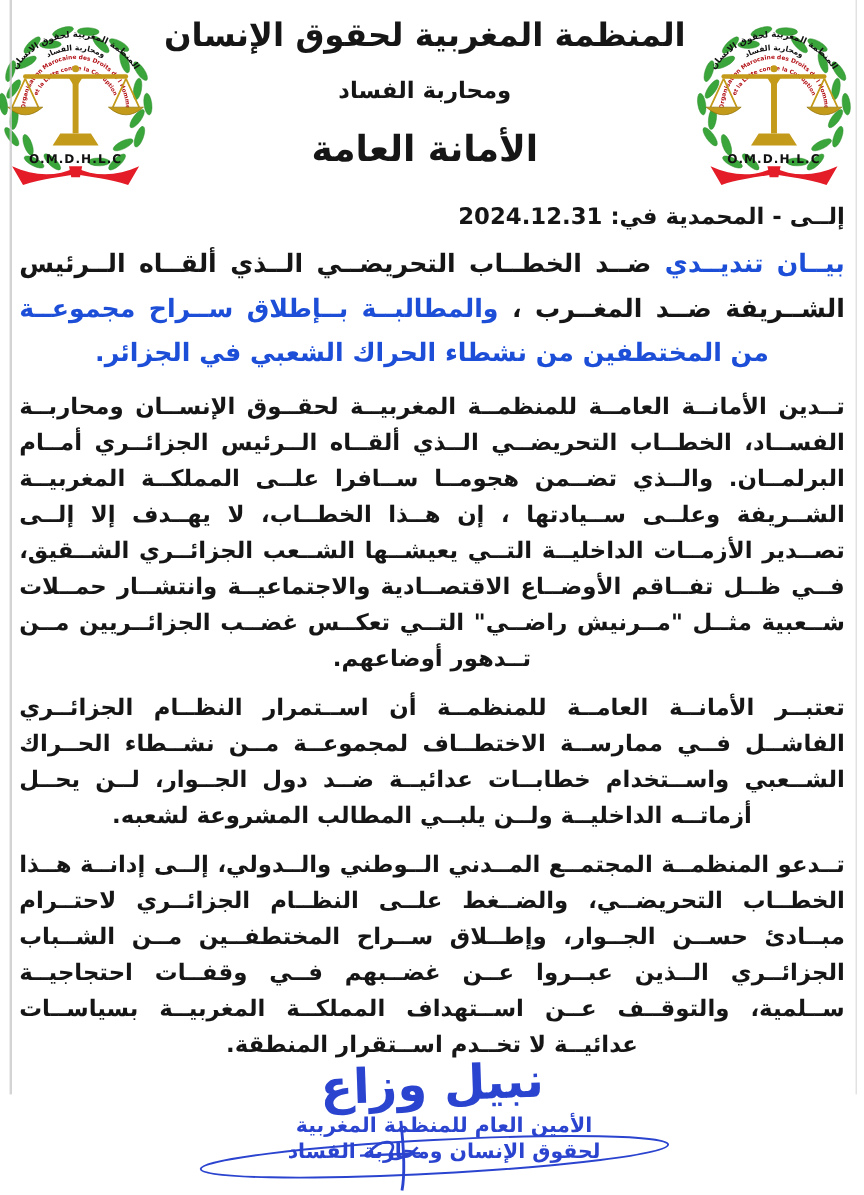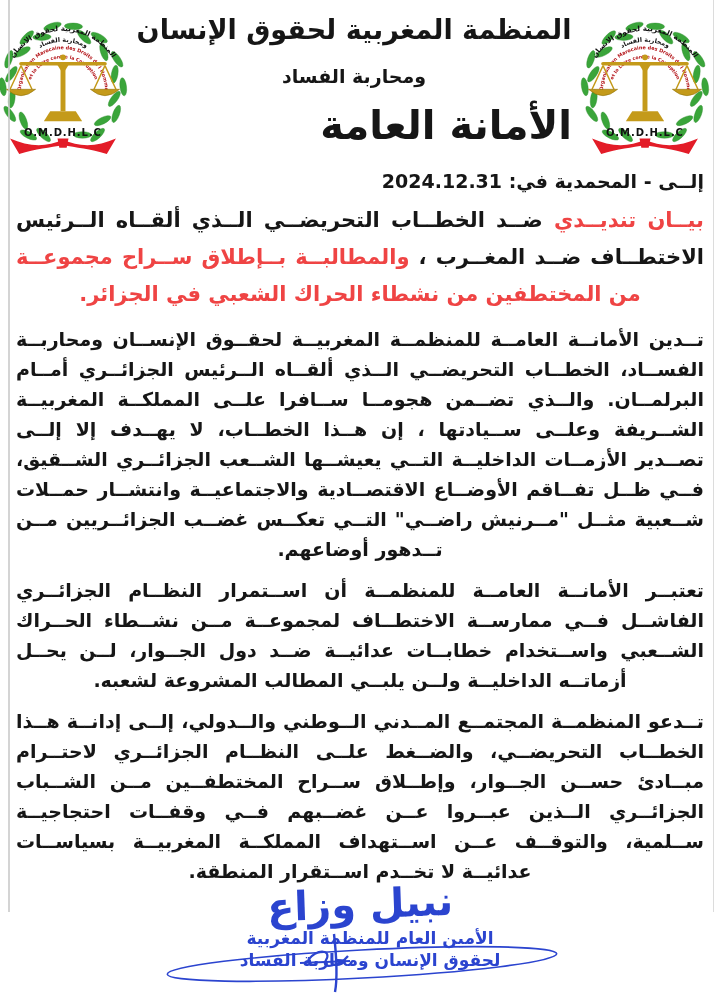--- a/index.html
+++ b/index.html
@@ -13,34 +13,34 @@
   .scan-edge-left  { position:absolute; left:8px;  top:0; width:2px; height:100%; background:#c9c9c9; opacity:.8; }
   .scan-edge-right { position:absolute; right:6px; top:0; width:1px; height:100%; background:#d8d8d8; opacity:.9; }
 
   
   .org-header { display:flex; align-items:flex-start; padding:4px 2px 0 0; height:162px; }
   .logo { width:146px; height:156px; flex:0 0 auto; }
   .logo.right-cut { margin-left:-10px; }
   .org-titles { flex:1 1 auto; text-align:center; padding-top:6px; font-weight:bold; }
   .org-line1 { font-size:27px; line-height:40px; }
   .org-line2 { font-size:19px; line-height:36px; margin-top:8px; }
-  .org-line3 { font-size:40px; line-height:42px; margin-top:10px;text-align:right; }
+  .org-line3 { font-size:30px; line-height:42px; margin-top:10px; }
 
   
   .meta-row {
     display:flex; justify-content:space-between; align-items:baseline;
     padding:0 16px; margin-top:8px; font-size:19px; font-weight:bold;
   }
   .meta-place-date { white-space:nowrap; }
 
   
   .doc-title { padding:0 16px; margin-top:10px; font-weight:bold; font-size:21px; }
   .title-line { line-height:37px; text-align:justify; text-align-last:justify; }
   .title-line.centered { text-align:center; text-align-last:center; }
-  .red { color:#ef4444; }
+  .red { color:#1d4ed8; }
 
   
   .doc-body { padding:0 16px; }
   .doc-body p {
     margin-top:11px; font-size:19px; font-weight:bold; line-height:30px;
     text-align:justify; text-align-last:center;
   }
 
   
   .signature { position:absolute; top:882px; left:0; width:100%; text-align:center; color:#2b44cf; }
@@ -146,21 +146,21 @@
       <span>إلــى - المحمدية في:</span>
       <span>2024.12.31</span>
     </span>
   </div>
 
   <div class="doc-title">
     <div class="title-line">
       <span class="red">بيــان تنديــدي </span><span>ضــد الخطــاب التحريضــي الــذي ألقــاه الــرئيس</span>
     </div>
     <div class="title-line">
-      <span>الاختطــاف ضــد المغــرب ، </span><span class="red">والمطالبــة بــإطلاق ســراح مجموعــة</span>
+      <span>الشــريفة ضــد المغــرب ، </span><span class="red">والمطالبــة بــإطلاق ســراح مجموعــة</span>
     </div>
     <div class="title-line centered red">من المختطفين من نشطاء الحراك الشعبي في الجزائر.</div>
   </div>
 
   <div class="doc-body">
     <p>تــدين الأمانــة العامــة للمنظمــة المغربيــة لحقــوق الإنســان ومحاربــة الفســاد، الخطــاب التحريضــي الــذي ألقــاه الــرئيس الجزائــري أمــام البرلمــان. والــذي تضــمن هجومــا ســافرا علــى المملكــة المغربيــة الشــريفة وعلــى ســيادتها ، إن هــذا الخطــاب، لا يهــدف إلا إلــى تصــدير الأزمــات الداخليــة التــي يعيشــها الشــعب الجزائــري الشــقيق، فــي ظــل تفــاقم الأوضــاع الاقتصــادية والاجتماعيــة وانتشــار حمــلات شــعبية مثــل "مــرنيش راضــي" التــي تعكــس غضــب الجزائــريين مــن تــدهور أوضاعهم.</p>
     <p>تعتبــر الأمانــة العامــة للمنظمــة أن اســتمرار النظــام الجزائــري الفاشــل فــي ممارســة الاختطــاف لمجموعــة مــن نشــطاء الحــراك الشــعبي واســتخدام خطابــات عدائيــة ضــد دول الجــوار، لــن يحــل أزماتــه الداخليــة ولــن يلبــي المطالب المشروعة لشعبه.</p>
     <p>تــدعو المنظمــة المجتمــع المــدني الــوطني والــدولي، إلــى إدانــة هــذا الخطــاب التحريضــي، والضــغط علــى النظــام الجزائــري لاحتــرام مبــادئ حســن الجــوار، وإطــلاق ســراح المختطفــين مــن الشــباب الجزائــري الــذين عبــروا عــن غضــبهم فــي وقفــات احتجاجيــة ســلمية، والتوقــف عــن اســتهداف المملكــة المغربيــة بسياســات عدائيــة لا تخــدم اســتقرار المنطقة.</p>
   </div>
 

